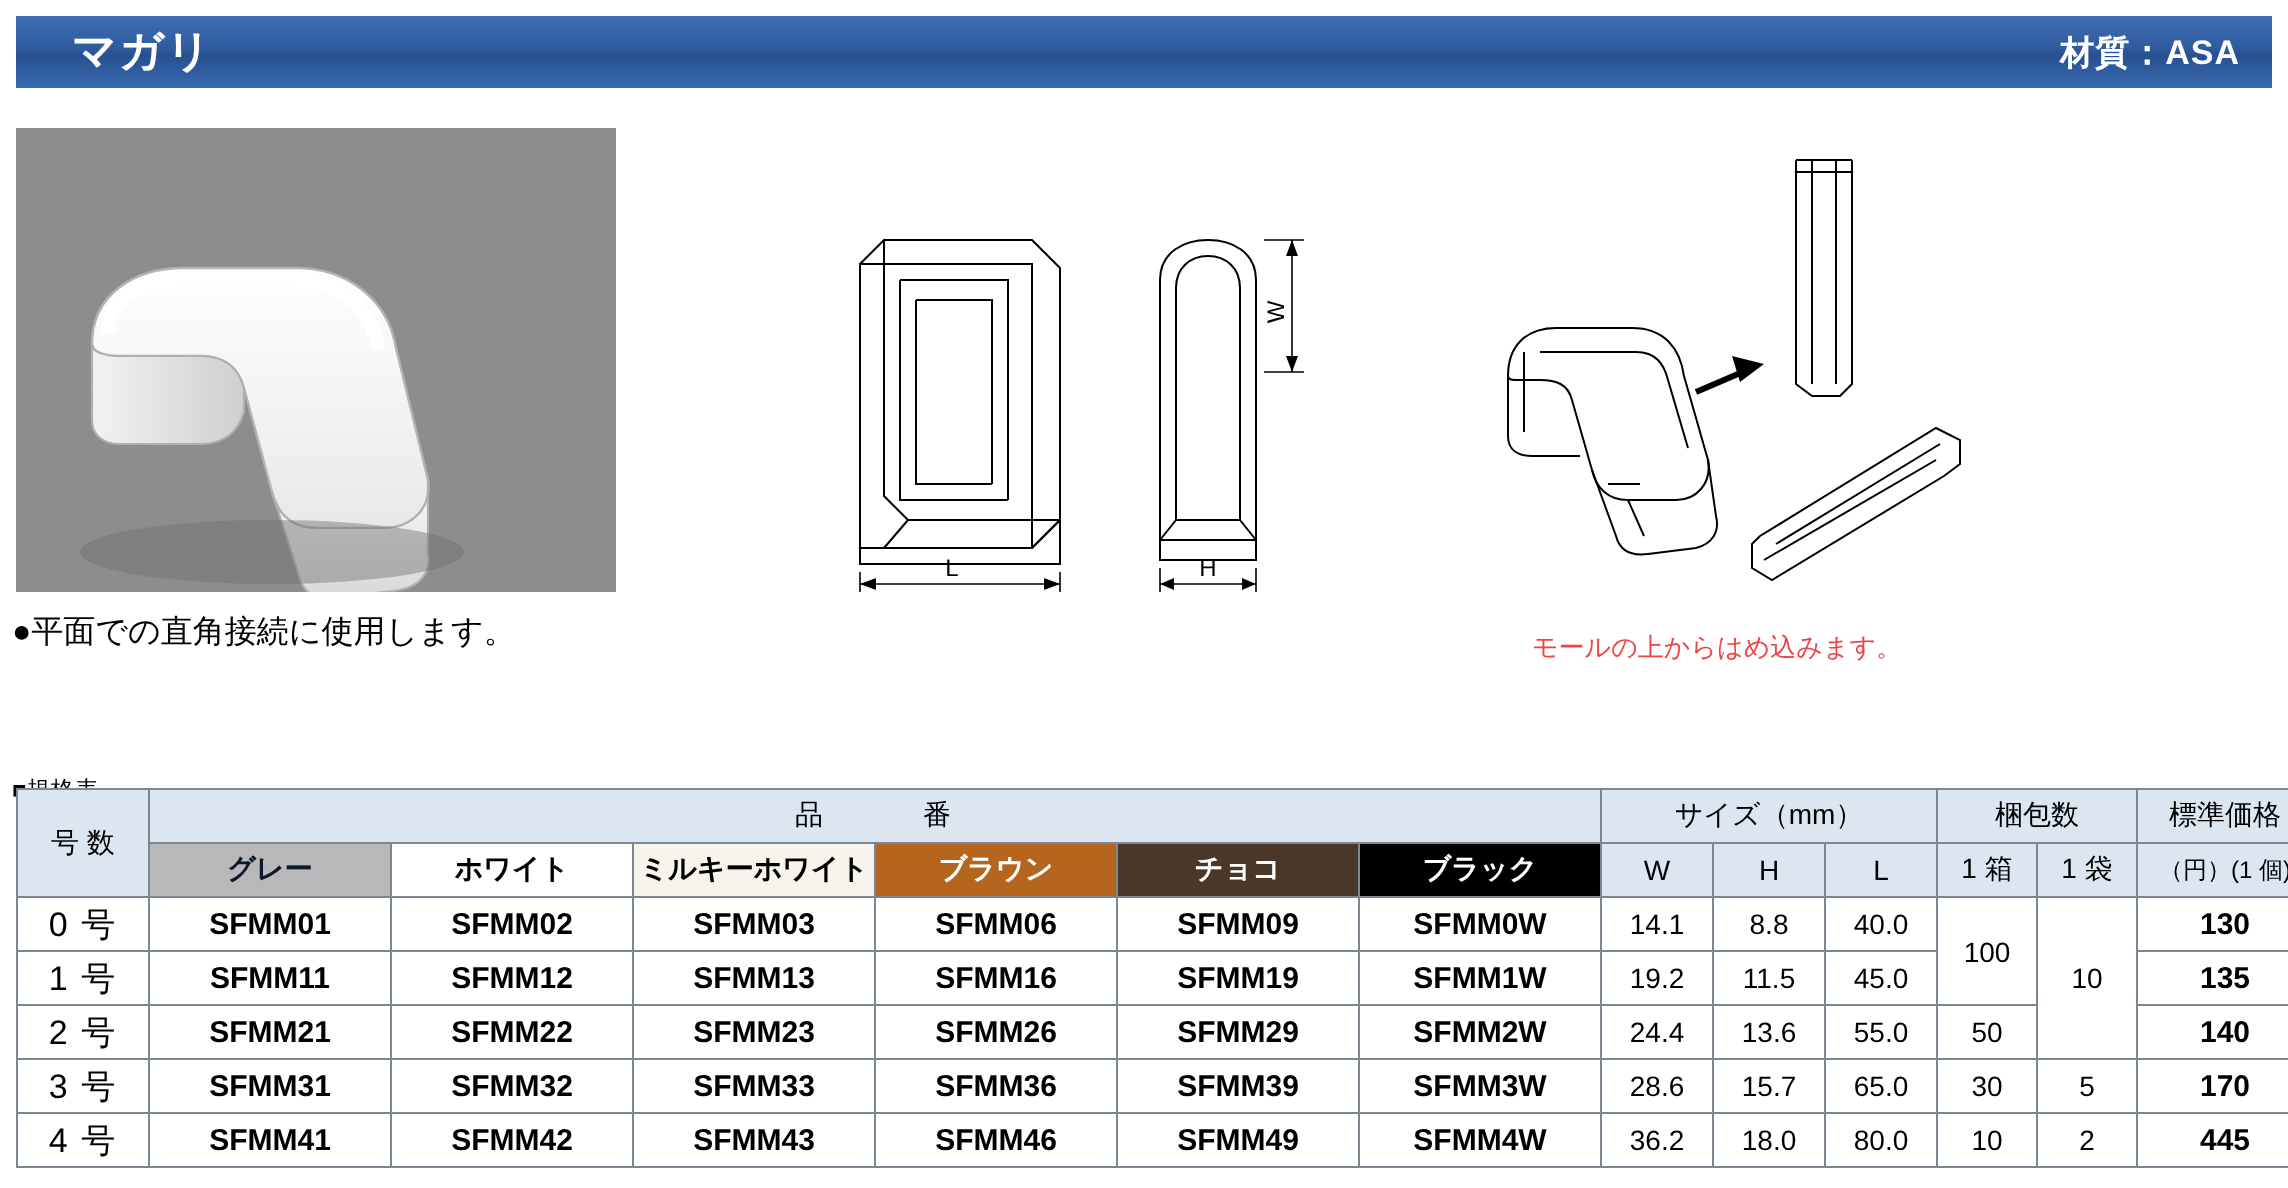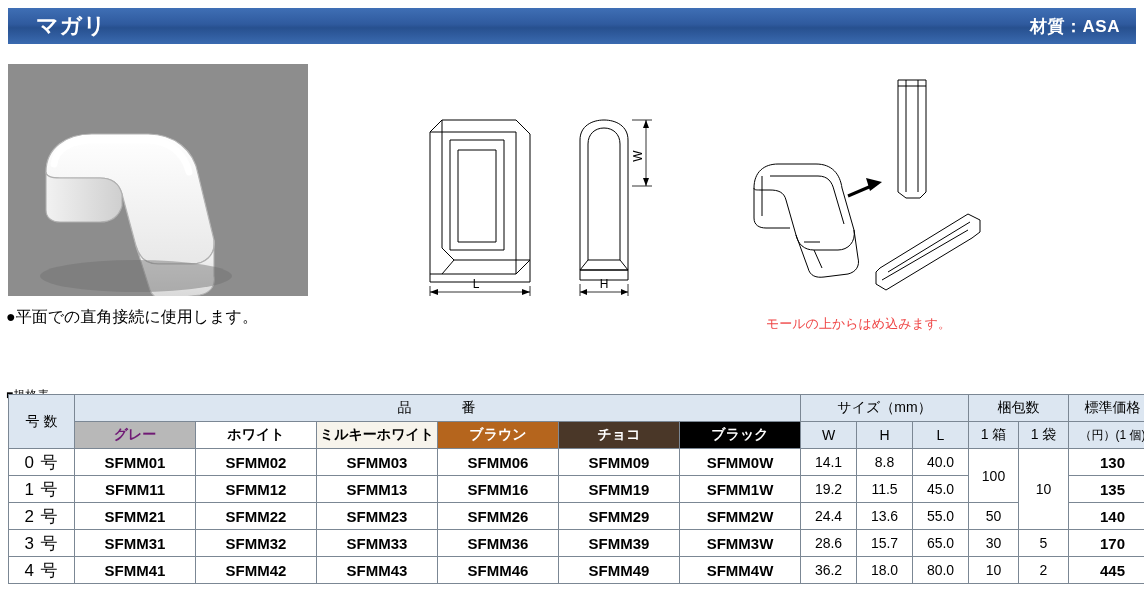--- a/index.html
+++ b/index.html
@@ -129,21 +129,21 @@
     background: #dce6f1;
     font-size: 14px;
     font-weight: normal;
   }
   .hdr-bold { font-weight: normal; letter-spacing: 2px; }
   .colorhdr {
     font-weight: bold;
     font-size: 14px;
     height: 24px;
   }
-  .c-gray    { background: #b8b8b8; color: #701a75; font-family: Liberation Mono, monospace; }
+  .c-gray    { background: #b8b8b8; color: #0f172a; font-family: Liberation Mono, monospace; }
   .c-white   { background: #ffffff; color: #000; }
   .c-milky   { background: #f7f4ec; color: #000; }
   .c-brown   { background: #b5651d; color: #ffffff; }
   .c-choco   { background: #4a3728; color: #ffffff; margin-top: 34px; }
   .c-black   { background: #000000; color: #ffffff; }
   td.model {
     font-weight: bold;
     font-size: 15px;
     height: 27px;
   }

